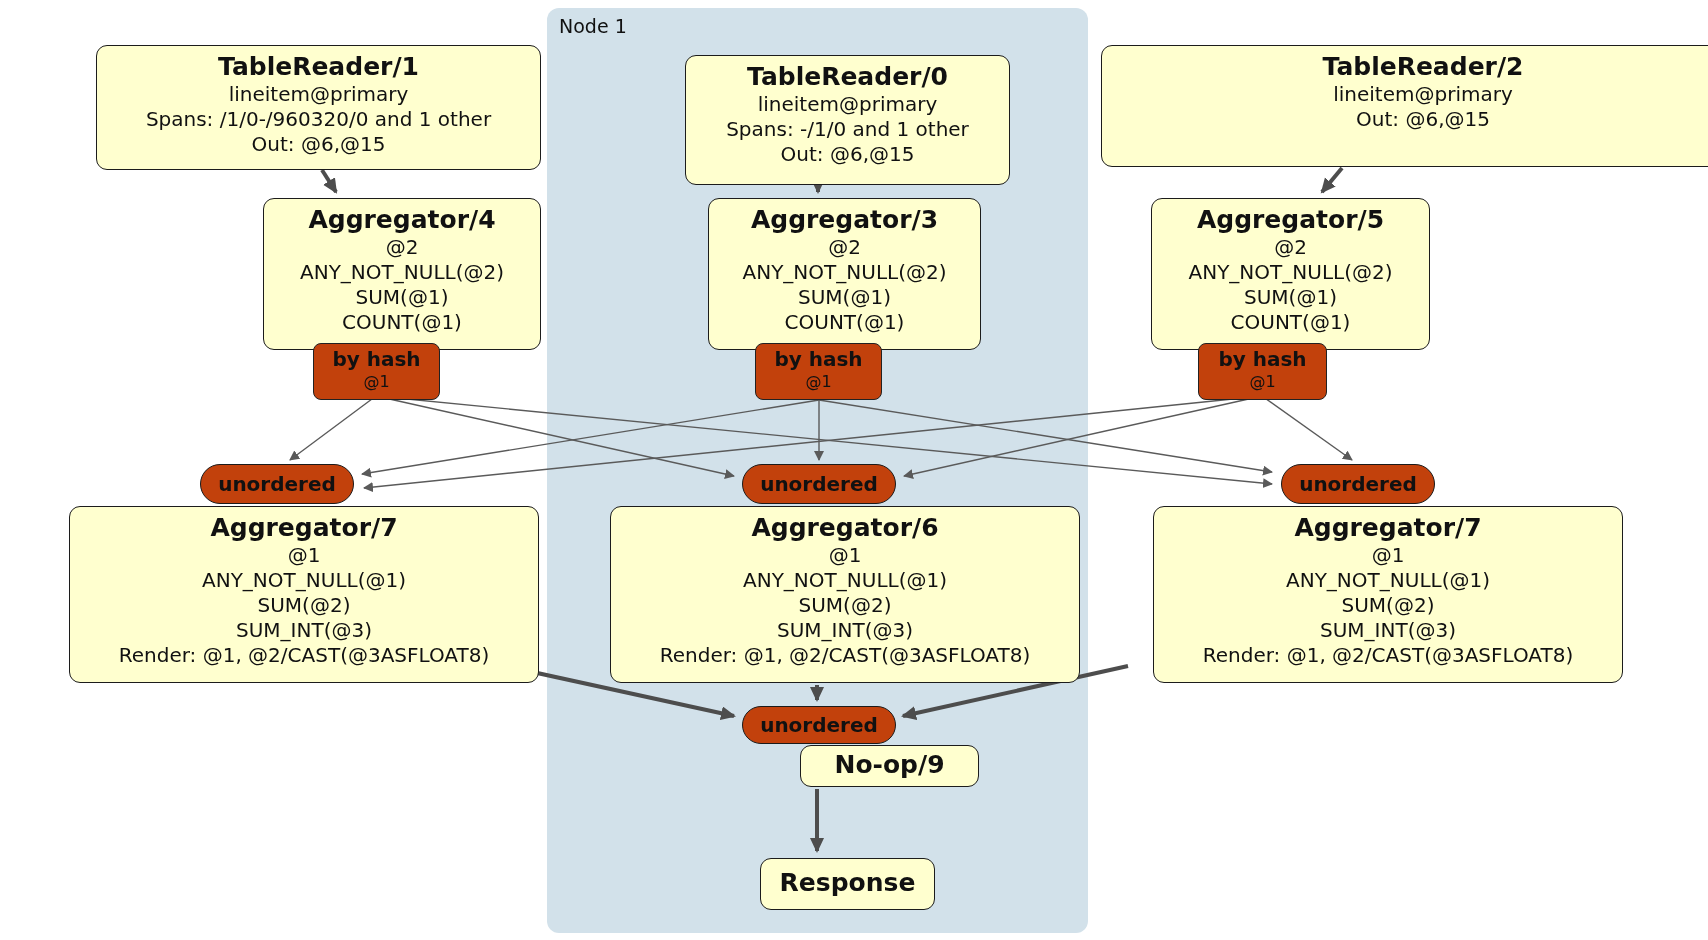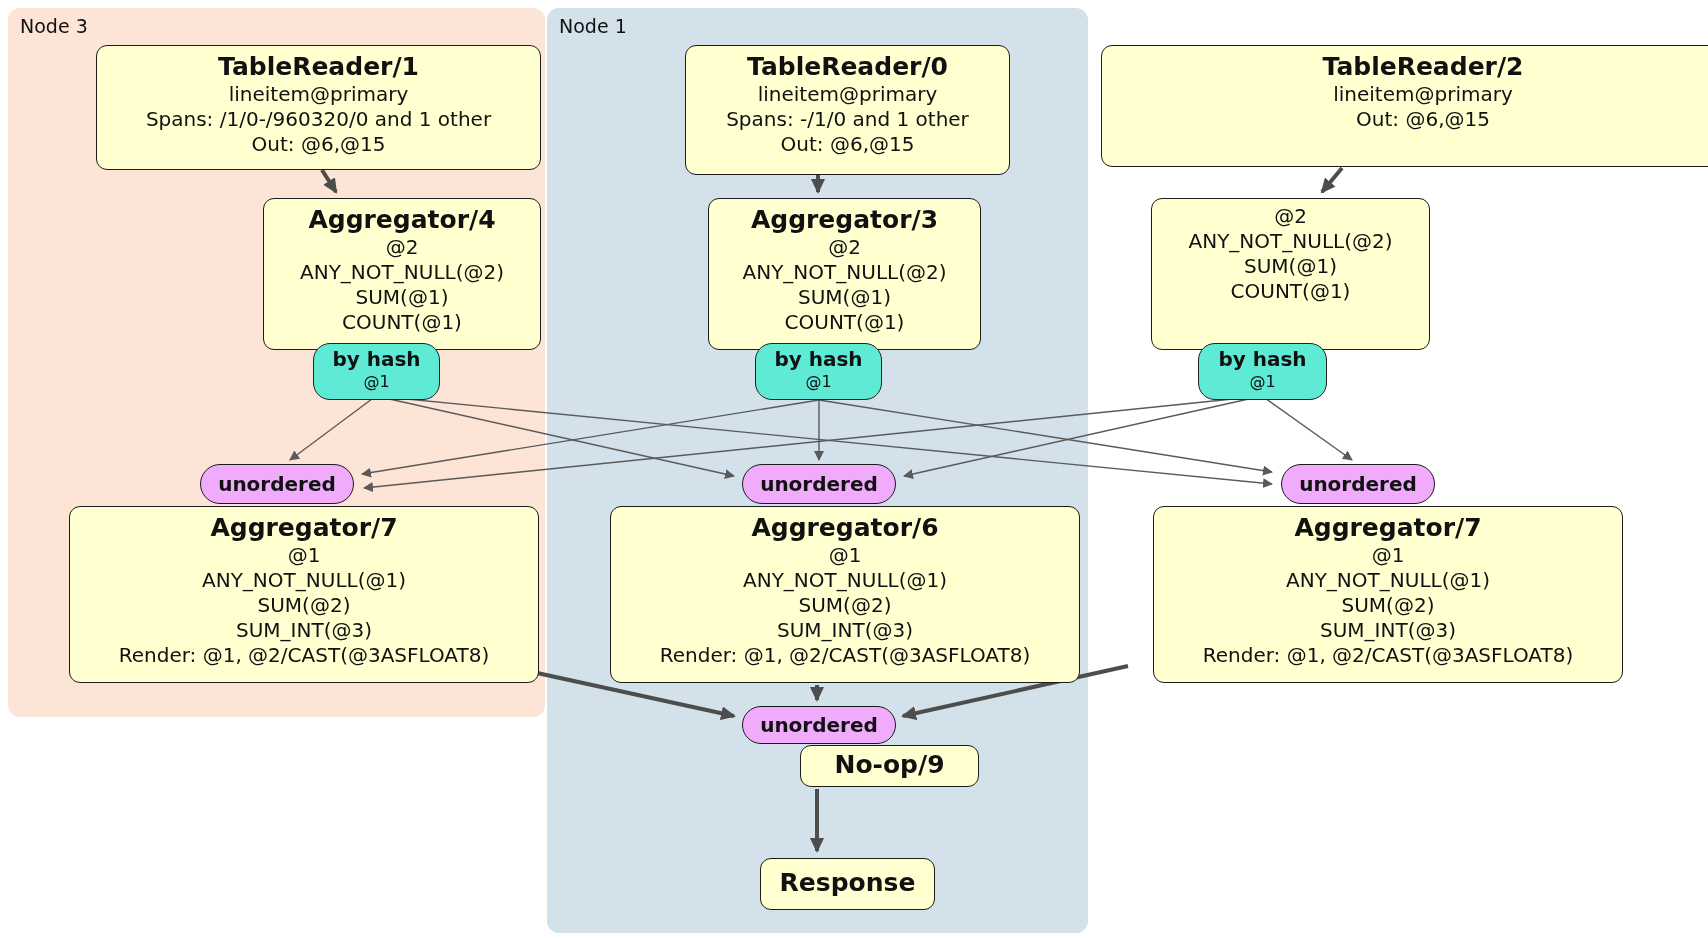--- a/index.html
+++ b/index.html
@@ -14,40 +14,37 @@
     letter-spacing:0px;
   }
   .edges{position:absolute;left:0;top:0;z-index:1;}
   .nbox{
     position:absolute;z-index:2;background:#ffffcf;border:1.6px solid #1c1c1c;
     border-radius:11px;text-align:center;padding-top:5px;box-sizing:border-box;margin-left:28px;
   }
   .ntitle{font-size:25px;font-weight:bold;line-height:31px;}
   .nline{font-size:20px;line-height:25px;white-space:nowrap;}
   .router{
-    position:absolute;z-index:3;background:#5eead4;border:1.7px solid #222;
-    border-radius:17px;text-align:center;box-sizing:border-box;padding-top:3px;
+    position:absolute;z-index:3;background:#c2410c;border:1.7px solid #222;
+    border-radius:8px;text-align:center;box-sizing:border-box;padding-top:3px;
   }
   .rlabel{font-size:20px;font-weight:bold;line-height:25px;}
   .rarg{font-size:16px;line-height:20px;}
   .sync{
-    position:absolute;z-index:3;background:#f0abfc;border:1.7px solid #1a1a1a;
+    position:absolute;z-index:3;background:#c2410c;border:1.7px solid #1a1a1a;
     border-radius:999px;text-align:center;box-sizing:border-box;
     display:flex;align-items:center;justify-content:center;
   }
   .slabel{font-size:20px;font-weight:bold;}
 </style>
 </head>
 <body>
 
 <div class="canvas">
 
-  <div class="panel" style="left:8px;top:8px;width:537px;height:709px;background:#fce4d6">
-    <div class="panel-label">Node 3</div>
-  </div>
   <div class="panel" style="left:547px;top:8px;width:541px;height:925px;background:#d2e1ea">
     <div class="panel-label">Node 1</div>
   </div>
 
   <svg class="edges" width="1708" height="940">
     <defs>
       <marker id="thinArrow" markerWidth="11" markerHeight="11" refX="9" refY="5" orient="auto" markerUnits="userSpaceOnUse">
         <path d="M0,0 L10,5 L0,10 z" fill="#5a5a5a"></path>
       </marker>
       <marker id="thickArrow" markerWidth="17" markerHeight="15" refX="13" refY="7" orient="auto" markerUnits="userSpaceOnUse">
@@ -85,40 +82,41 @@
     <div class="nline">Out: @6,@15</div>
   </div>
   <div class="nbox" style="left:235px;top:198px;width:278px;height:152px">
     <div class="ntitle">Aggregator/4</div>
     <div class="nline">@2</div>
     <div class="nline">ANY_NOT_NULL(@2)</div>
     <div class="nline">SUM(@1)</div>
     <div class="nline">COUNT(@1)</div>
   </div>
 
-  <div class="nbox" style="left:657px;top:45px;width:325px;height:130px">
+  <div class="nbox" style="left:657px;top:55px;width:325px;height:130px">
     <div class="ntitle">TableReader/0</div>
     <div class="nline">lineitem@primary</div>
     <div class="nline">Spans: -/1/0 and 1 other</div>
     <div class="nline">Out: @6,@15</div>
   </div>
   <div class="nbox" style="left:680px;top:198px;width:273px;height:152px">
     <div class="ntitle">Aggregator/3</div>
     <div class="nline">@2</div>
     <div class="nline">ANY_NOT_NULL(@2)</div>
     <div class="nline">SUM(@1)</div>
     <div class="nline">COUNT(@1)</div>
   </div>
 
   <div class="nbox" style="left:1073px;top:45px;width:644px;height:122px">
     <div class="ntitle">TableReader/2</div>
     <div class="nline">lineitem@primary</div>
     <div class="nline">Out: @6,@15</div>
   </div>
   <div class="nbox" style="left:1123px;top:198px;width:279px;height:152px">
+    <div class="ntitle">Aggregator/5</div>
     <div class="nline">@2</div>
     <div class="nline">ANY_NOT_NULL(@2)</div>
     <div class="nline">SUM(@1)</div>
     <div class="nline">COUNT(@1)</div>
   </div>
 
   <div class="router" style="left:313px;top:343px;width:127px;height:57px">
     <div class="rlabel">by hash</div>
     <div class="rarg">@1</div>
   </div>

